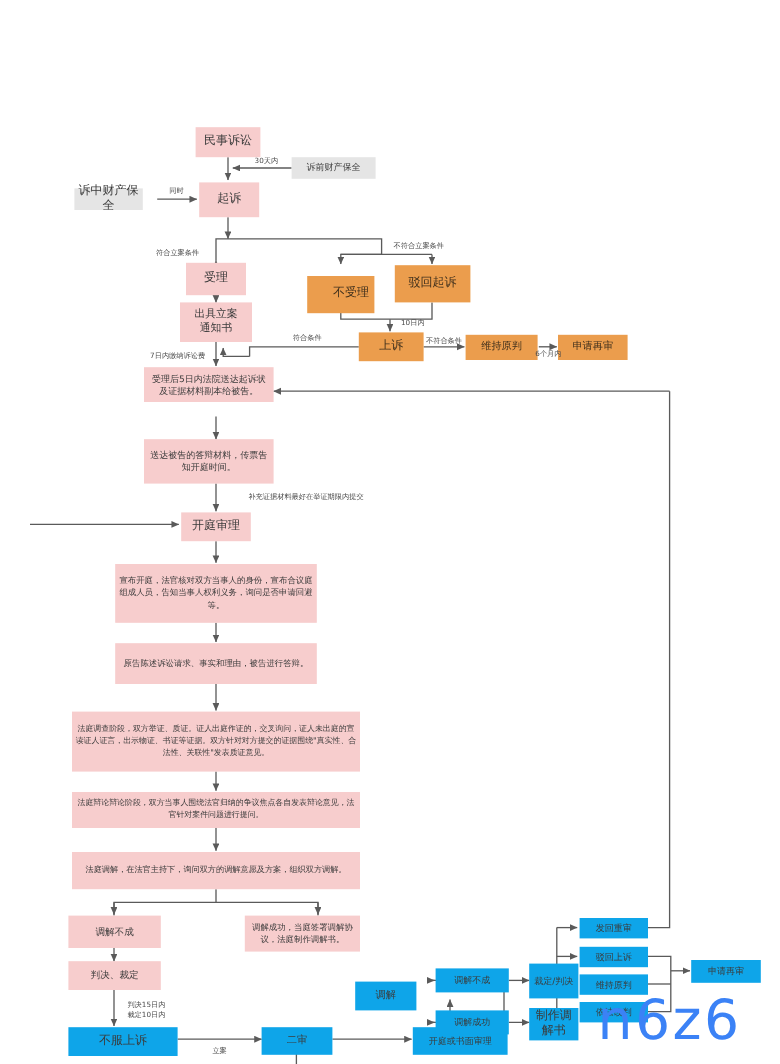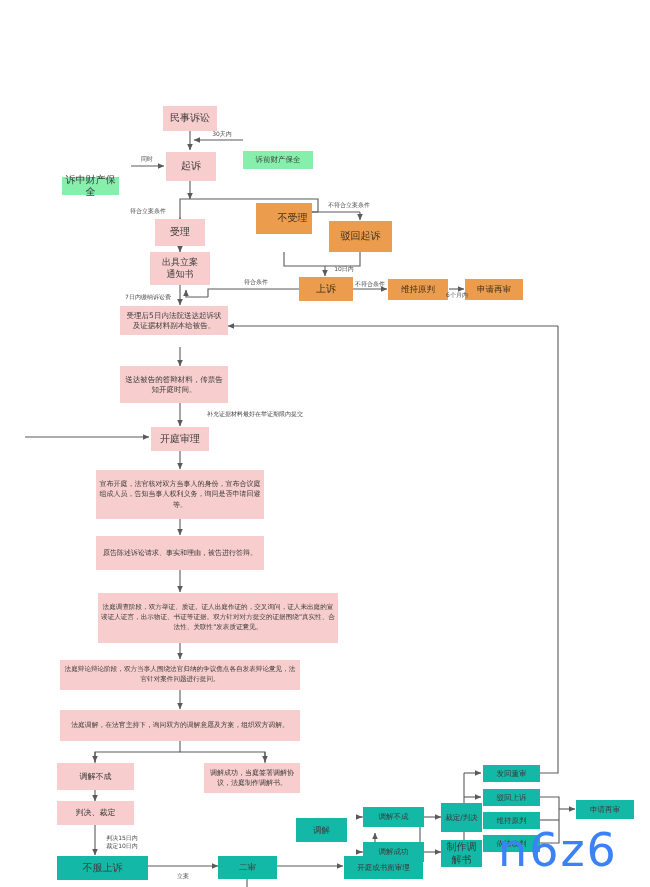--- a/index.html
+++ b/index.html
@@ -14,23 +14,23 @@
     font-size:17px;font-weight:bold;color:#262626;letter-spacing:1px;
   }
   svg.wires{position:absolute;left:0;top:0;width:650px;height:887px;pointer-events:none;}
   .node{
     position:absolute;box-sizing:border-box;
     display:flex;align-items:center;justify-content:center;
     text-align:center;line-height:1.25;color:#3b3b3b;
     padding:2px 3px;
   }
   .pink{background:#f7cdcd;}
-  .blue{background:#86efac;margin-top:20px;}
+  .blue{background:#e5e5e5;}
   .orange{background:#eb9d4d;color:#40301c;}
-  .yellow{background:#14b8a6;}
+  .yellow{background:#0ea5e9;}
   .edge-label{
     position:absolute;color:#4a4a4a;white-space:nowrap;
     transform:translate(-50%,-50%);
   }
   .watermark{
     position:absolute;left:498px;top:823px;
     font-size:46px;font-weight:normal;color:#3b82f6;
     letter-spacing:2px;user-select:none;
   }
 </style>
@@ -153,41 +153,41 @@
 
   <div class="node blue" style="left:62px;top:157px;width:57px;height:18px;font-size:10px;">诉中财产保全</div>
 
   <div class="node pink" style="left:166px;top:152px;width:50px;height:29px;font-size:10px;">起诉</div>
 
   <div class="node pink" style="left:155px;top:219px;width:50px;height:27px;font-size:10px;">受理</div>
 
   <div class="node pink" style="left:150px;top:252px;width:60px;height:33px;font-size:9px;white-space:pre-line;">出具立案
 通知书</div>
 
-  <div class="node orange" style="left:256px;top:203px;width:56px;height:31px;font-size:10px;padding-left:20px;">不受理</div>
+  <div class="node orange" style="left:256px;top:230px;width:56px;height:31px;font-size:10px;padding-left:20px;">不受理</div>
 
   <div class="node orange" style="left:329px;top:221px;width:63px;height:31px;font-size:10px;">驳回起诉</div>
 
   <div class="node orange" style="left:299px;top:277px;width:54px;height:24px;font-size:10px;">上诉</div>
 
   <div class="node orange" style="left:388px;top:279px;width:60px;height:21px;font-size:8.5px;">维持原判</div>
 
   <div class="node orange" style="left:465px;top:279px;width:58px;height:21px;font-size:8.5px;">申请再审</div>
 
   <div class="node pink" style="left:120px;top:306px;width:108px;height:29px;font-size:7.5px;">受理后5日内法院送达起诉状及证据材料副本给被告。</div>
 
   <div class="node pink" style="left:120px;top:366px;width:108px;height:37px;font-size:7.5px;">送达被告的答辩材料，传票告知开庭时间。</div>
 
   <div class="node pink" style="left:151px;top:427px;width:58px;height:24px;font-size:10px;">开庭审理</div>
 
   <div class="node pink" style="left:96px;top:470px;width:168px;height:49px;font-size:7px;line-height:1.5;">宣布开庭，法官核对双方当事人的身份，宣布合议庭组成人员，告知当事人权利义务，询问是否申请回避等。</div>
 
   <div class="node pink" style="left:96px;top:536px;width:168px;height:34px;font-size:7px;line-height:1.5;">原告陈述诉讼请求、事实和理由，被告进行答辩。</div>
 
-  <div class="node pink" style="left:60px;top:593px;width:240px;height:50px;font-size:6.6px;line-height:1.5;margin-left:38px;">法庭调查阶段，双方举证、质证。证人出庭作证的，交叉询问，证人未出庭的宣读证人证言，出示物证、书证等证据。双方针对对方提交的证据围绕"真实性、合法性、关联性"发表质证意见。</div>
+  <div class="node pink" style="left:60px;top:593px;width:240px;height:50px;font-size:6.6px;line-height:1.5;">法庭调查阶段，双方举证、质证。证人出庭作证的，交叉询问，证人未出庭的宣读证人证言，出示物证、书证等证据。双方针对对方提交的证据围绕"真实性、合法性、关联性"发表质证意见。</div>
 
   <div class="node pink" style="left:60px;top:660px;width:240px;height:30px;font-size:6.6px;line-height:1.5;">法庭辩论辩论阶段，双方当事人围绕法官归纳的争议焦点各自发表辩论意见，法官针对案件问题进行提问。</div>
 
   <div class="node pink" style="left:60px;top:710px;width:240px;height:31px;font-size:6.8px;line-height:1.5;">法庭调解，在法官主持下，询问双方的调解意愿及方案，组织双方调解。</div>
 
   <div class="node pink" style="left:57px;top:763px;width:77px;height:27px;font-size:8px;">调解不成</div>
 
   <div class="node pink" style="left:204px;top:763px;width:96px;height:30px;font-size:7px;line-height:1.5;">调解成功，当庭签署调解协议，法庭制作调解书。</div>
 
   <div class="node pink" style="left:57px;top:801px;width:77px;height:24px;font-size:8px;">判决、裁定</div>

